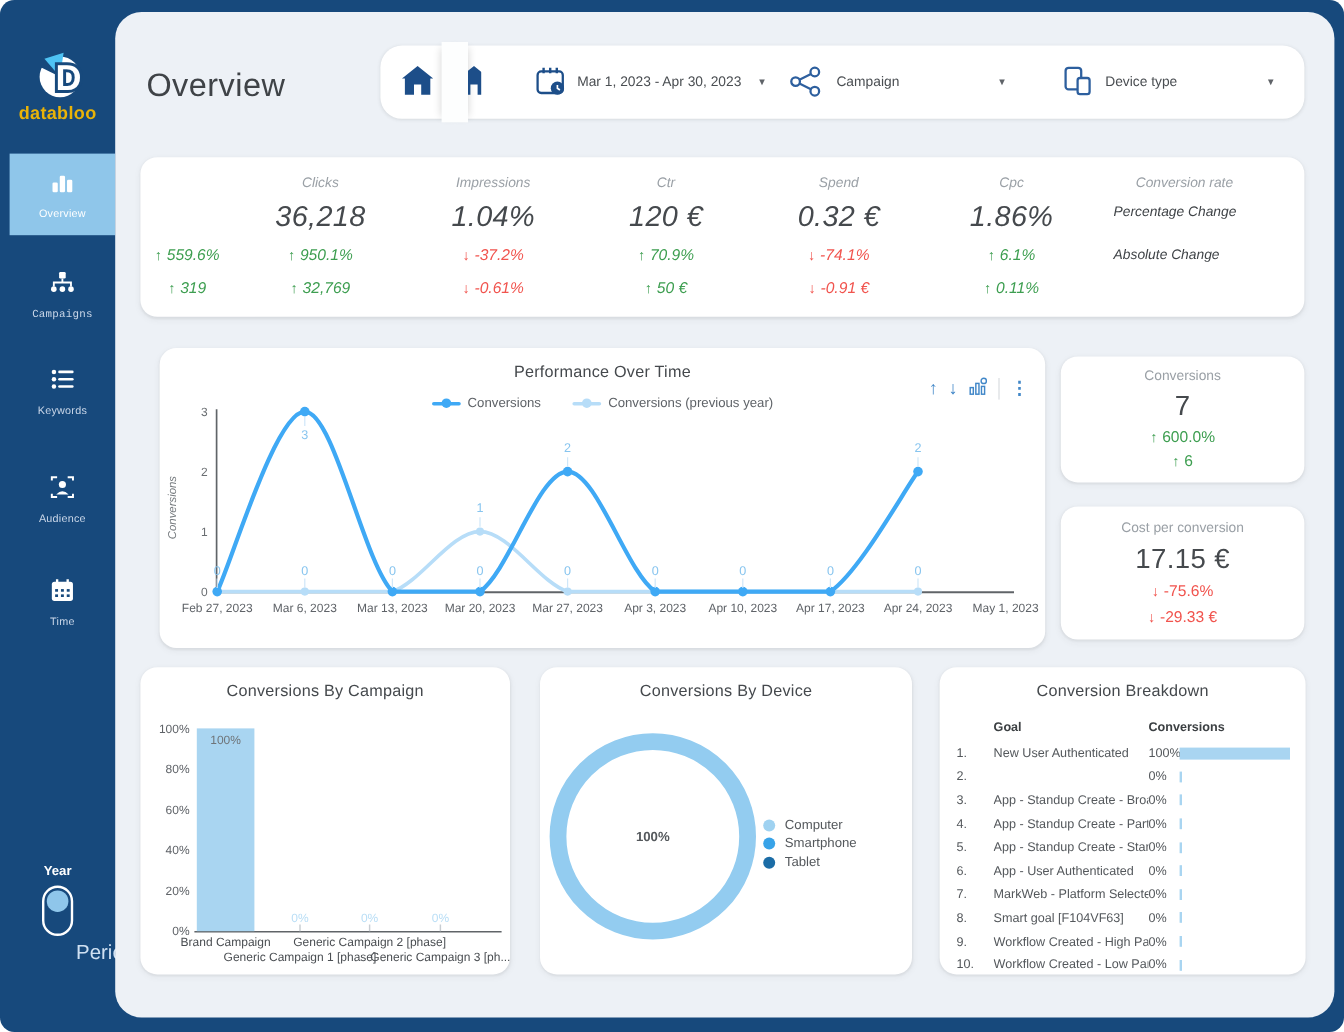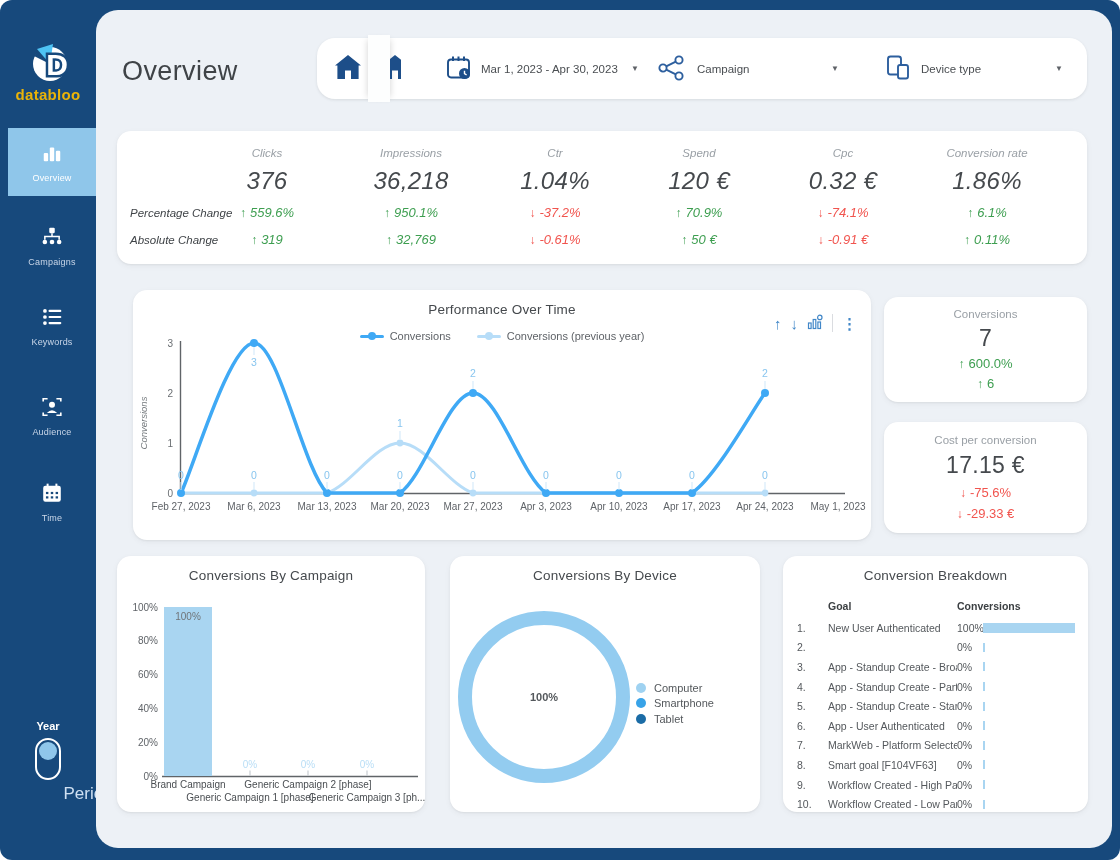--- a/index.html
+++ b/index.html
@@ -87,21 +87,21 @@
   <div class="logo-text">databloo</div>
   <div id="side-nav">
       <div class="nav-item active" style="top: 128px; height: 68px;">
         <div><svg width="22" height="22" viewBox="0 0 20 20">
             <rect x="2.5" y="10" width="4" height="7.5" rx="1" fill="#fff"></rect>
             <rect x="8" y="5" width="4" height="12.5" rx="1" fill="#fff"></rect>
             <rect x="13.5" y="8" width="4" height="9.5" rx="1" fill="#fff"></rect>
           </svg></div>
         <div class="nav-label">Overview</div>
       </div>
-      <div class="nav-item" style="top: 218px; height: 56px;">
+      <div class="nav-item" style="top: 218px; height: 56px; font-family: Liberation Mono, monospace;">
         <div><svg width="22" height="22" viewBox="0 0 20 20">
             <rect x="7.5" y="1.5" width="5" height="5" rx="1" fill="#fff"></rect>
             <path d="M10 6.5 V9.5 M3.5 12.5 V9.5 H16.5 V12.5" stroke="#fff" stroke-width="1.4" fill="none"></path>
             <circle cx="3.5" cy="14.5" r="2.1" fill="#fff"></circle>
             <circle cx="10" cy="14.5" r="2.1" fill="#fff"></circle>
             <circle cx="16.5" cy="14.5" r="2.1" fill="#fff"></circle>
           </svg></div>
         <div class="nav-label">Campaigns</div>
       </div>
       <div class="nav-item" style="top: 298px; height: 56px;">
@@ -199,21 +199,20 @@
 <div class="card kpi-card">
   <div class="kpi-grid" id="kpi-grid">
       <div></div>
       <div class="kpi-label">Clicks</div>
       <div class="kpi-label">Impressions</div>
       <div class="kpi-label">Ctr</div>
       <div class="kpi-label">Spend</div>
       <div class="kpi-label">Cpc</div>
       <div class="kpi-label">Conversion rate</div>
       <div></div>
-      <div class="kpi-value">376</div>
       <div class="kpi-value">36,218</div>
       <div class="kpi-value">1.04%</div>
       <div class="kpi-value">120 €</div>
       <div class="kpi-value">0.32 €</div>
       <div class="kpi-value">1.86%</div>
       <div class="row-label" style="height: 27px;">Percentage Change</div>
       <div class="kpi-delta up">
         <span class="arr">↑</span>
         <span>559.6%</span>
       </div>

